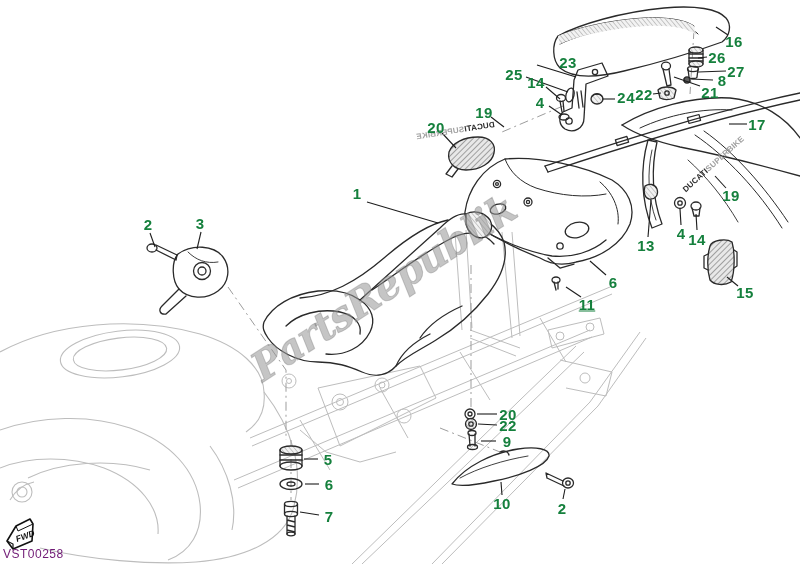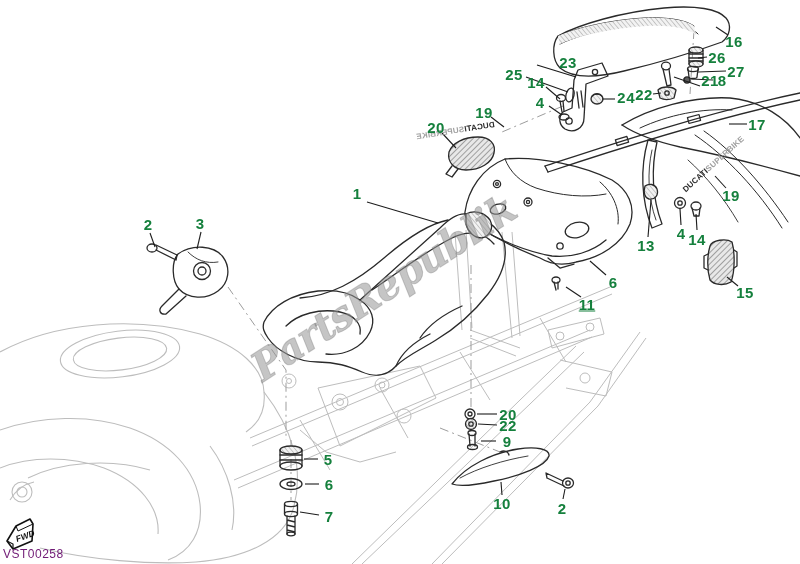--- a/index.html
+++ b/index.html
@@ -345,21 +345,21 @@
       <div class="callout" style="left: 525px; top: 62px; margin-left: 43px;">23</div>
       <div class="callout" style="left: 514px; top: 74px;">25</div>
       <div class="callout" style="left: 536px; top: 82px;">14</div>
       <div class="callout" style="left: 540px; top: 102px;">4</div>
       <div class="callout" style="left: 626px; top: 99px; font-family: Liberation Mono, monospace;">24</div>
       <div class="callout" style="left: 644px; top: 94px;">22</div>
       <div class="callout" style="left: 734px; top: 41px;">16</div>
       <div class="callout" style="left: 717px; top: 57px;">26</div>
       <div class="callout" style="left: 736px; top: 71px;">27</div>
       <div class="callout" style="left: 722px; top: 80px;">8</div>
-      <div class="callout" style="left: 710px; top: 80px;">21</div>
+      <div class="callout" style="left: 710px; top: 92px;">21</div>
       <div class="callout" style="left: 757px; top: 124px;">17</div>
       <div class="callout" style="left: 484px; top: 112px;">19</div>
       <div class="callout" style="left: 436px; top: 127px;">20</div>
       <div class="callout" style="left: 646px; top: 245px;">13</div>
       <div class="callout" style="left: 681px; top: 233px;">4</div>
       <div class="callout" style="left: 697px; top: 239px;">14</div>
       <div class="callout" style="left: 731px; top: 195px;">19</div>
       <div class="callout" style="left: 745px; top: 292px;">15</div>
       <div class="callout" style="left: 613px; top: 282px;">6</div>
       <div class="callout" style="left: 587px; top: 304px; text-decoration: underline;">11</div>

